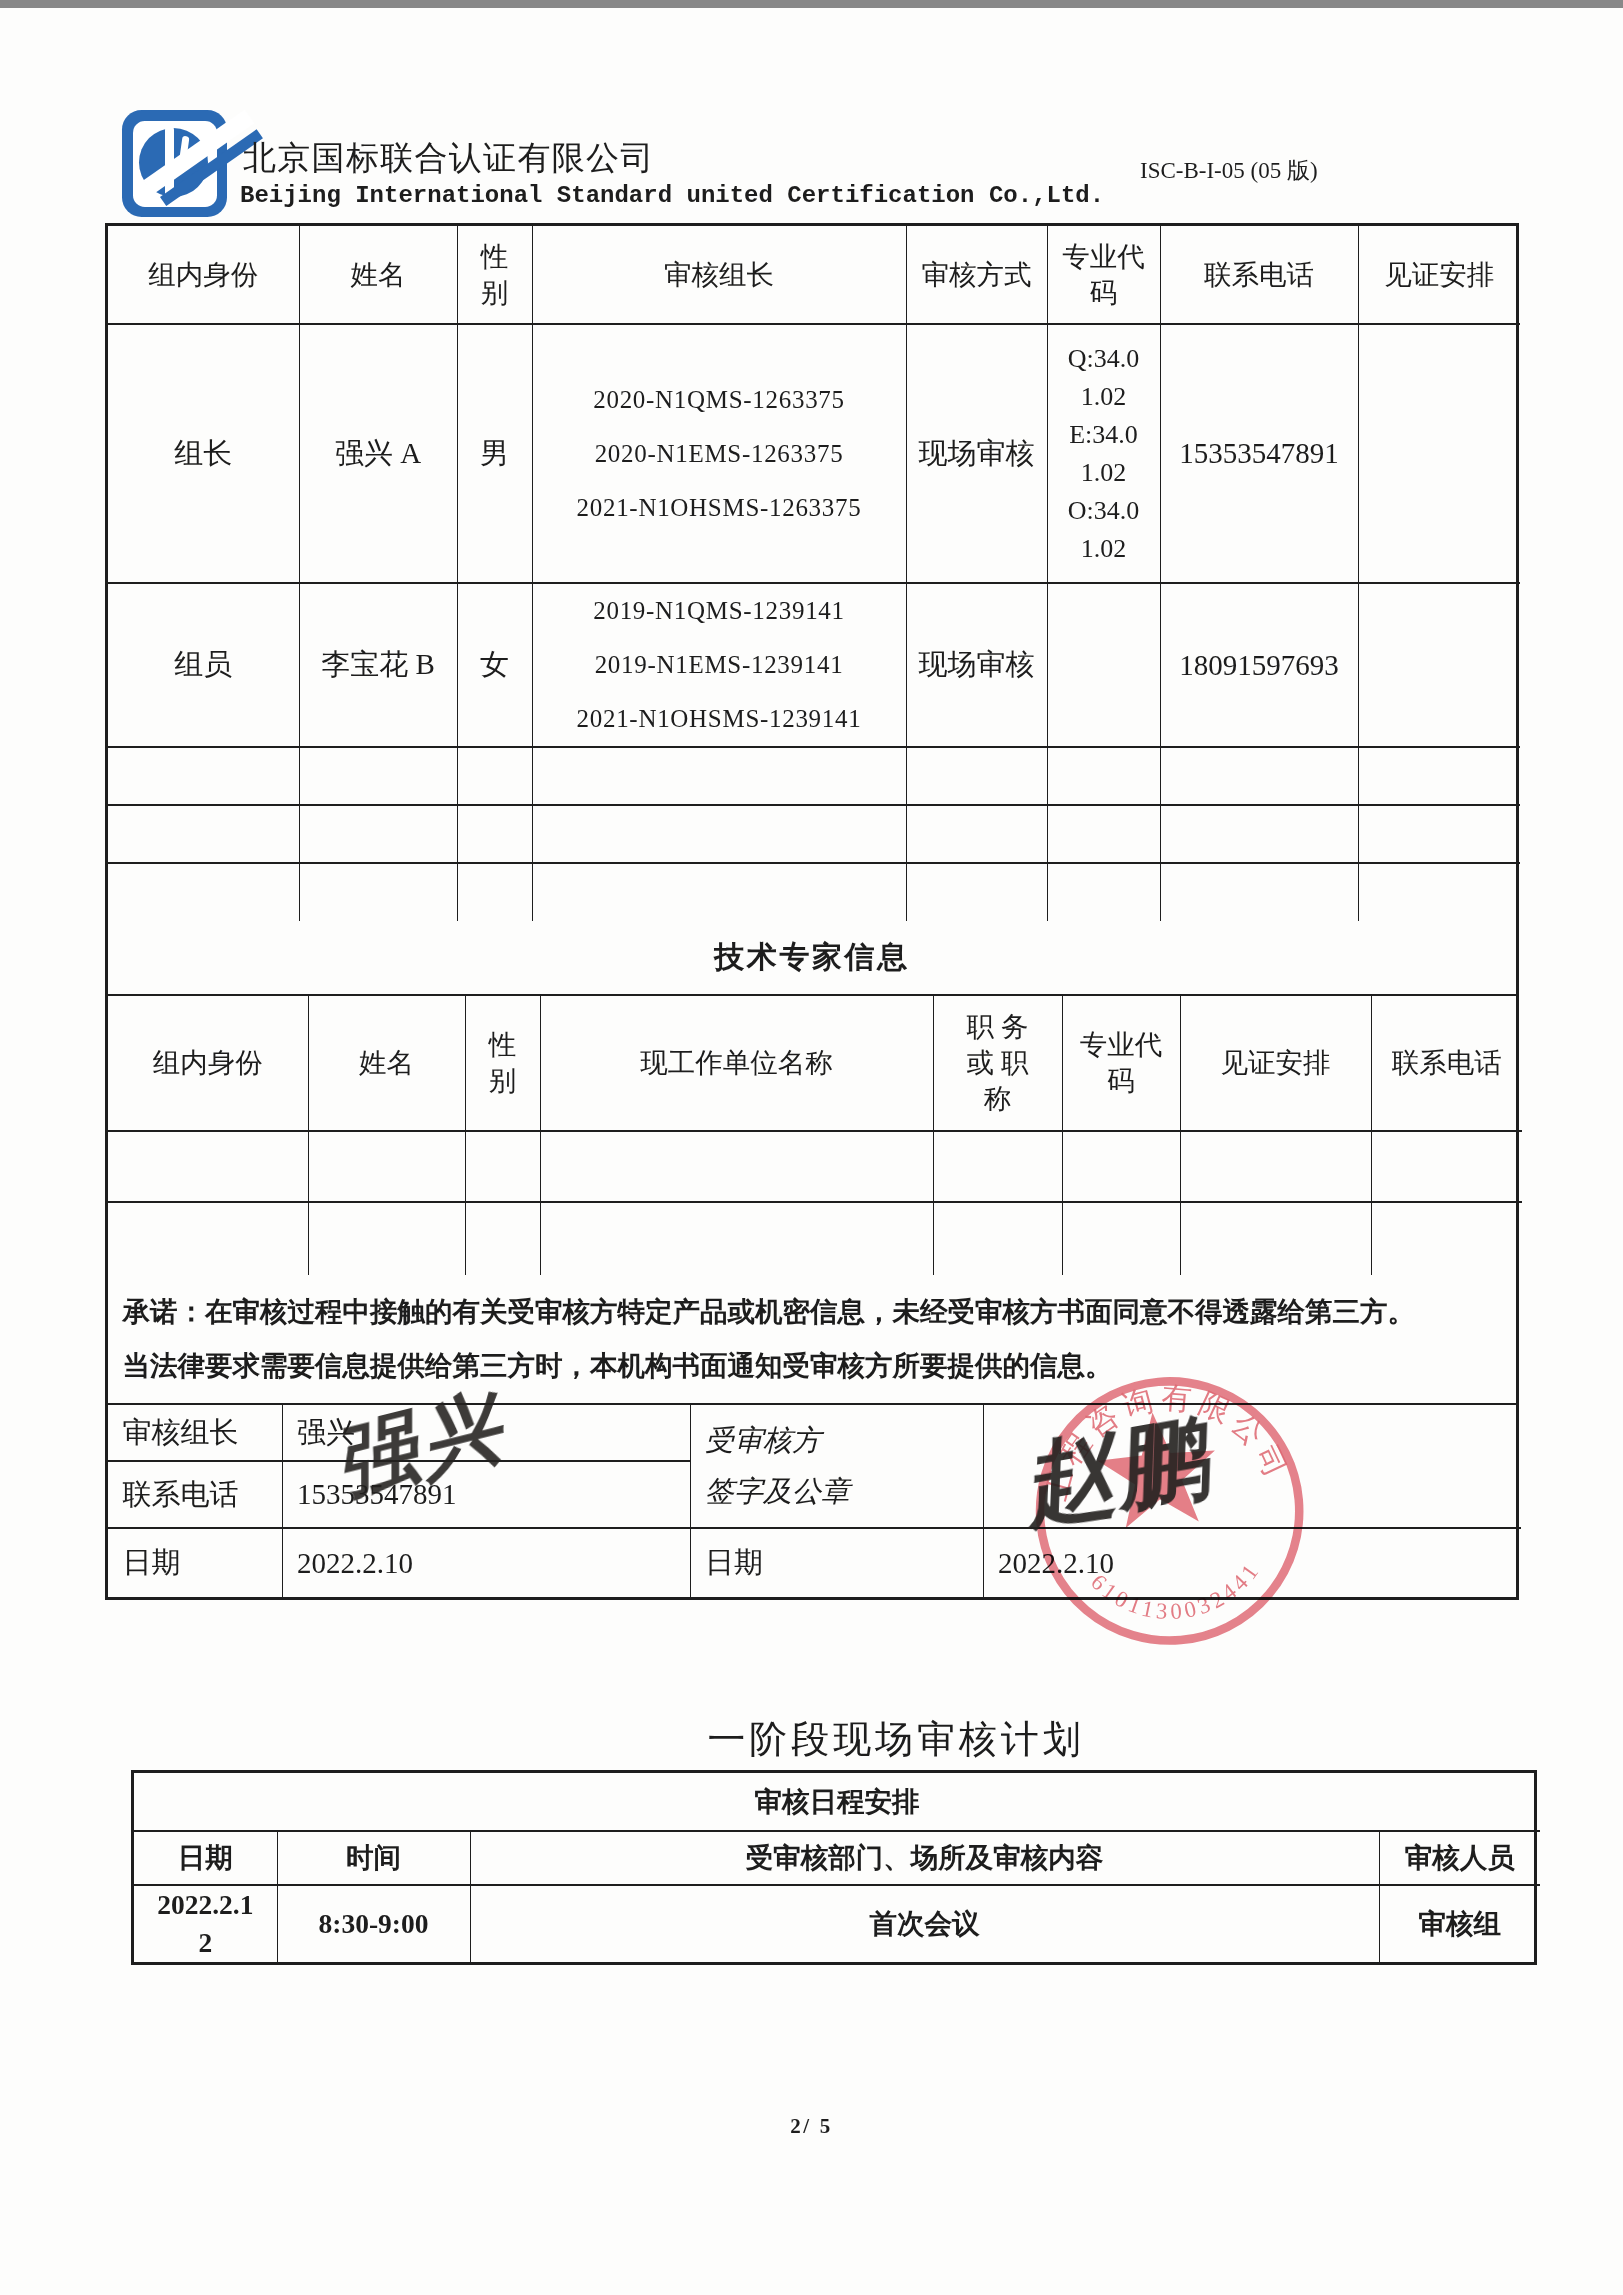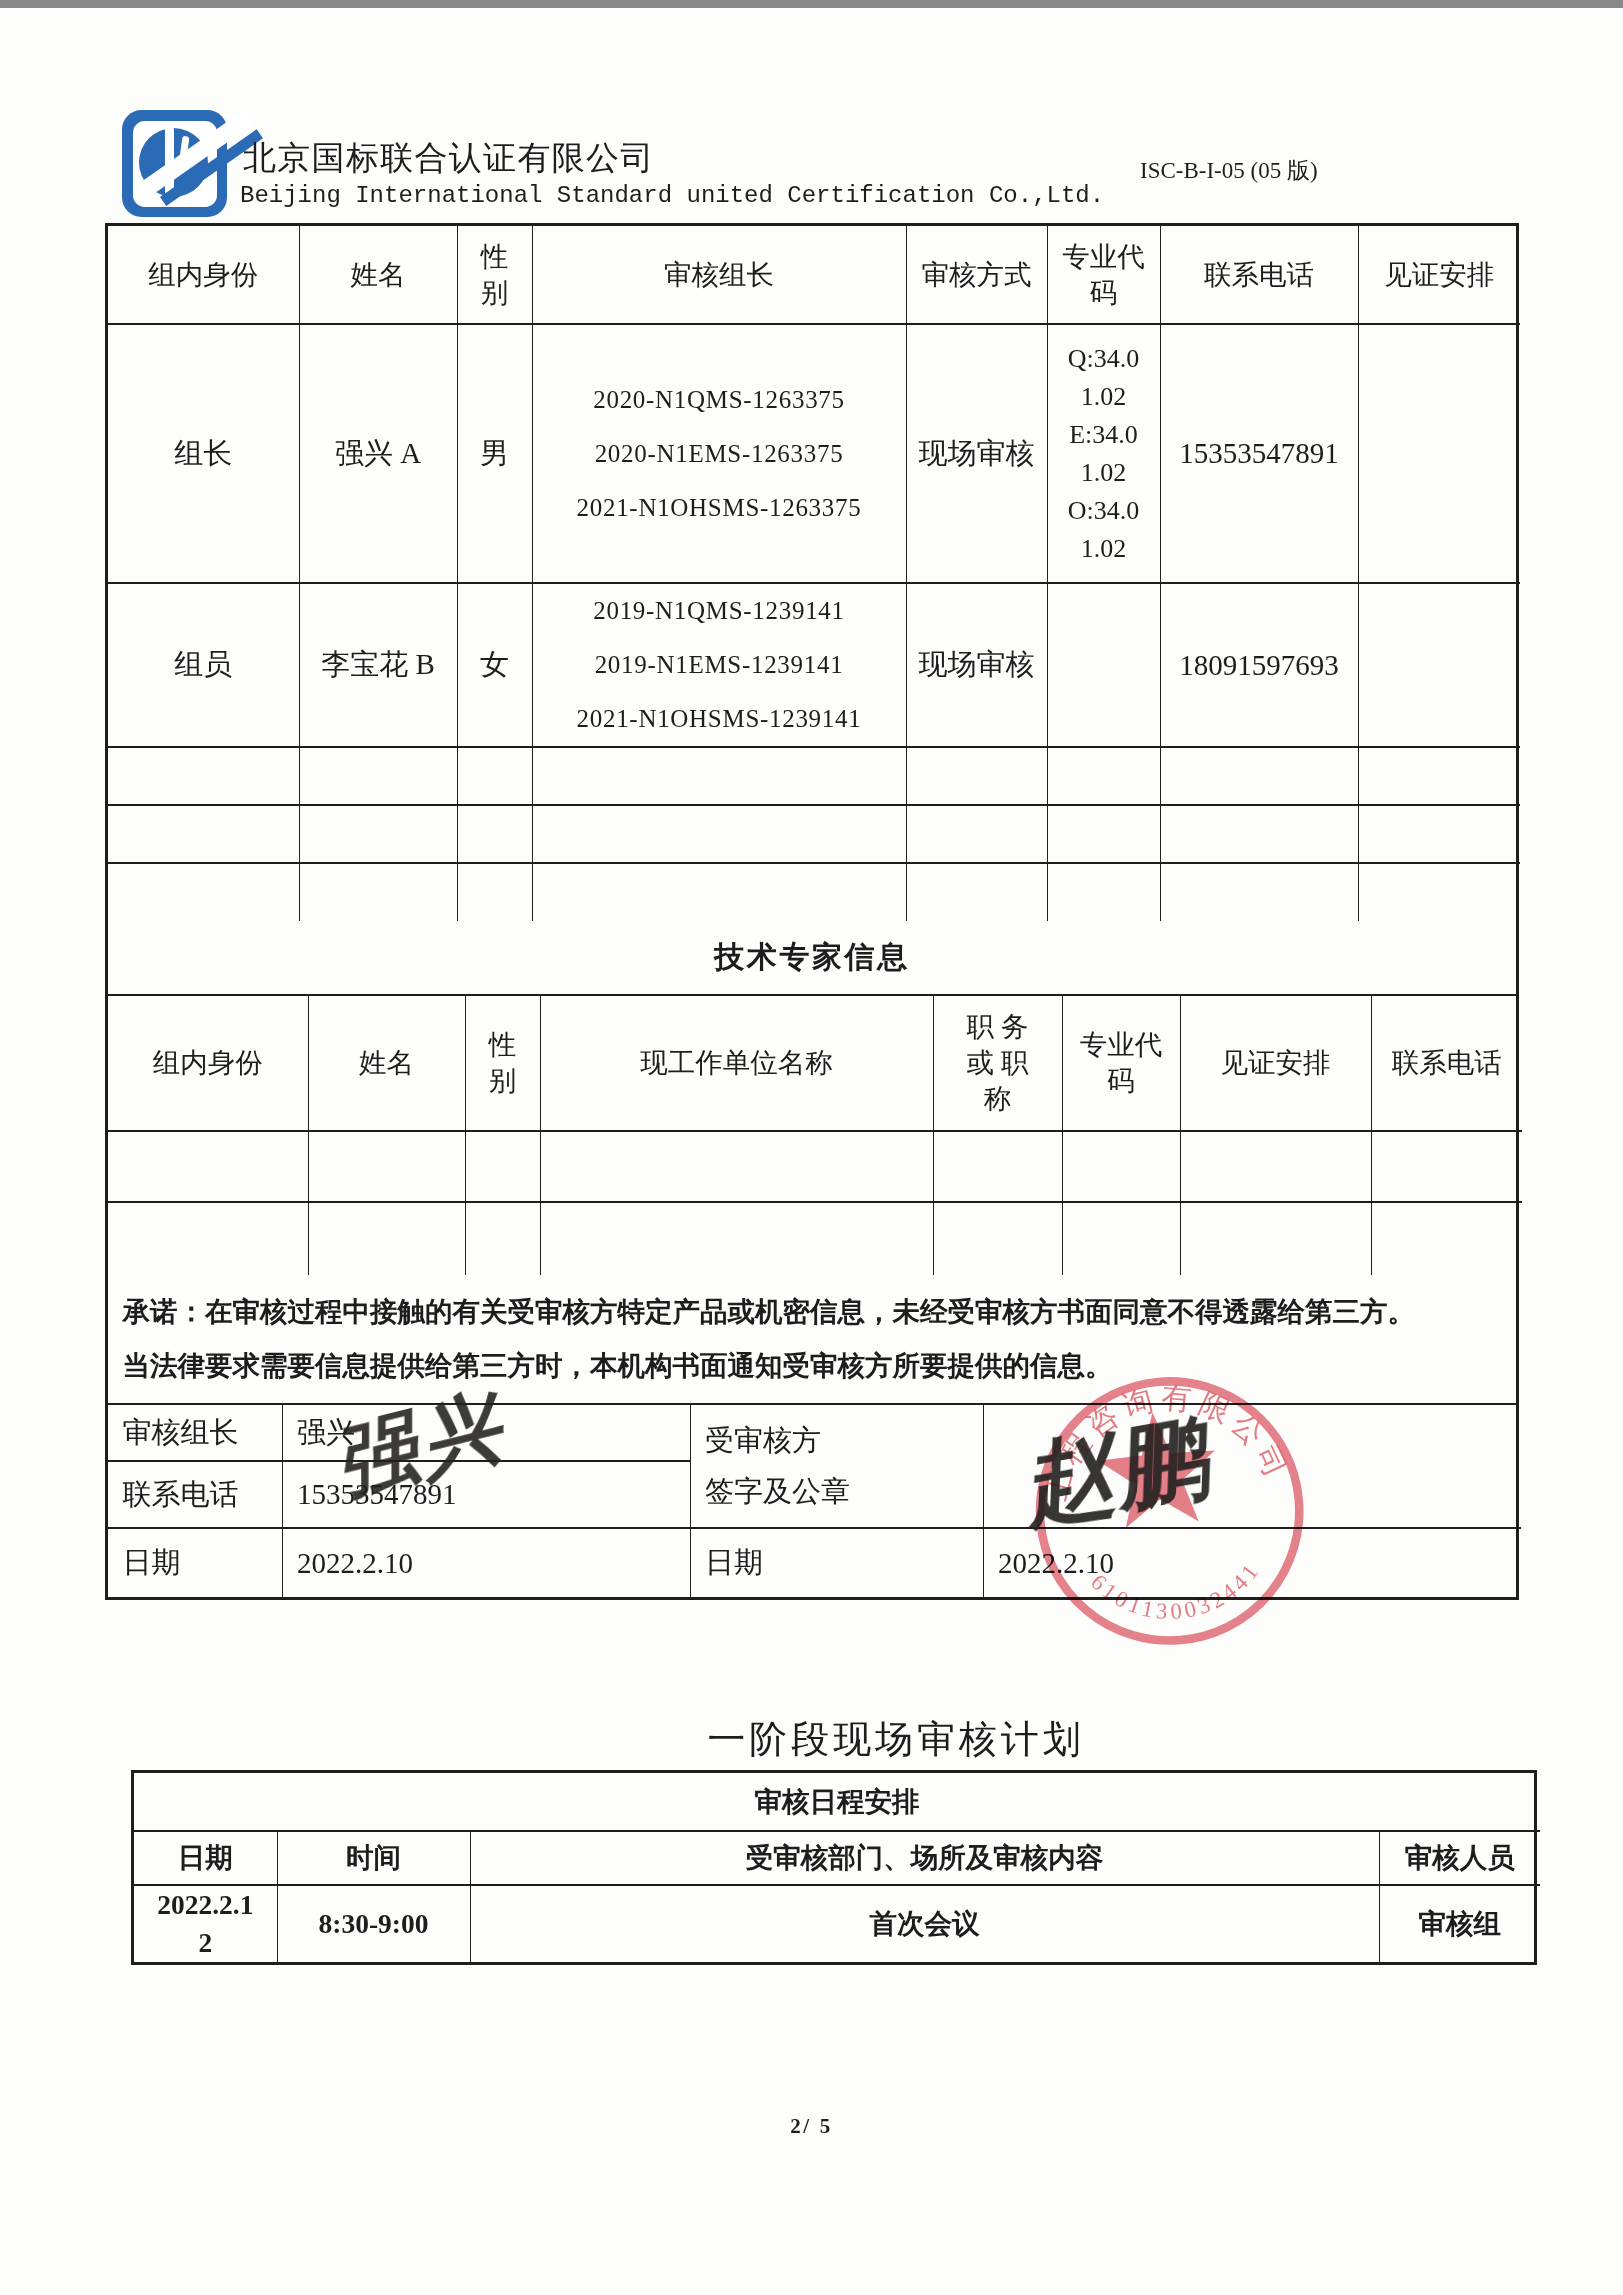--- a/index.html
+++ b/index.html
@@ -12,21 +12,21 @@
   .logo{position:absolute;left:122px;top:102px;width:105px;height:107px;}
   .logo .outer{position:absolute;inset:0;background:#2b6ab4;border-radius:19.6px;}
   .logo .inner{position:absolute;inset:10.5px;background:#fff;border-radius:11.8px;}
   .logo .ball{position:absolute;left:17px;top:18.3px;width:69px;height:69px;border-radius:50%;background:#2b6ab4;}
   .logo .slit1{position:absolute;left:43px;top:15.7px;width:8.5px;height:75px;background:#fff;border-radius:3.9px;}
   .logo .slit2{position:absolute;left:58px;top:26px;width:7.2px;height:37px;background:#fff;border-radius:3.3px;transform:rotate(8deg);}
   .logo .crescent{position:absolute;left:23.6px;top:38px;width:26px;height:26px;border-radius:50%;background:#fff;opacity:.0;}
   .logo .slash-white{position:absolute;left:26px;top:69px;width:124px;height:17px;background:#fff;transform:rotate(-35deg);transform-origin:left center;}
   .logo .slash-blue{position:absolute;left:41px;top:86px;width:118px;height:10.5px;background:#2b6ab4;transform:rotate(-35deg);transform-origin:left center;}
   .company-cn{position:absolute;left:243px;top:128px;font-size:33px;letter-spacing:1.3px;}
-  .company-en{position:absolute;left:240px;top:174px;font-family:"Liberation Mono","DejaVu Sans Mono",monospace;font-size:24px;white-space:nowrap;}
+  .company-en{position:absolute;left:240px;top:174px;font-family:"Liberation Mono","DejaVu Sans Mono",monospace;font-size:24px;white-space:nowrap;font-weight:bold;}
   .doc-code{position:absolute;left:1140px;top:147px;font-size:23px;}
   
   .main-table{position:absolute;left:105px;top:215px;width:1414px;border:3.3px solid #1e1e1e;box-sizing:border-box;background:transparent;}
   table{border-collapse:collapse;table-layout:fixed;width:100%;}
   td{border:1.3px solid #1e1e1e;border-top-width:2px;border-bottom-width:2px;
      text-align:center;vertical-align:middle;font-size:29px;padding:0;overflow:hidden;}
   tr:first-child td{border-top:0;}
   td:first-child{border-left:0;}
   td:last-child{border-right:0;}
   table.no-bottom tr:last-child td{border-bottom:0;}
@@ -219,21 +219,21 @@
       <colgroup>
         <col style="width:174px">
           <col style="width:408px">
           <col style="width:293px">
           <col style="width:538px">
       </colgroup>
       <tbody>
           <tr style="height:56px">
         <td>审核组长</td>
         <td>强兴</td>
-        <td class="pre" rowspan="2" style="line-height:51px;">受审核方
+        <td class="pre" rowspan="2" style="line-height:51px;font-style:italic;">受审核方
 签字及公章</td>
         <td rowspan="2"></td>
       </tr>
       <tr style="height:67px">
         <td>联系电话</td>
         <td>15353547891</td>
       </tr>
       <tr style="height:69px">
         <td>日期</td>
         <td>2022.2.10</td>

